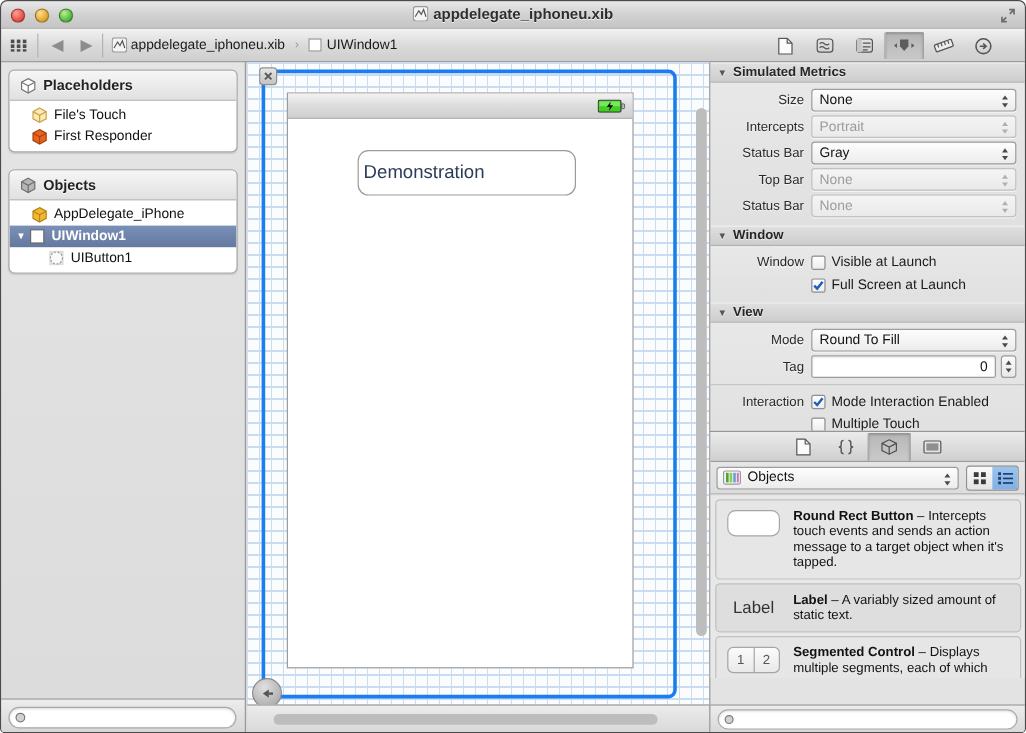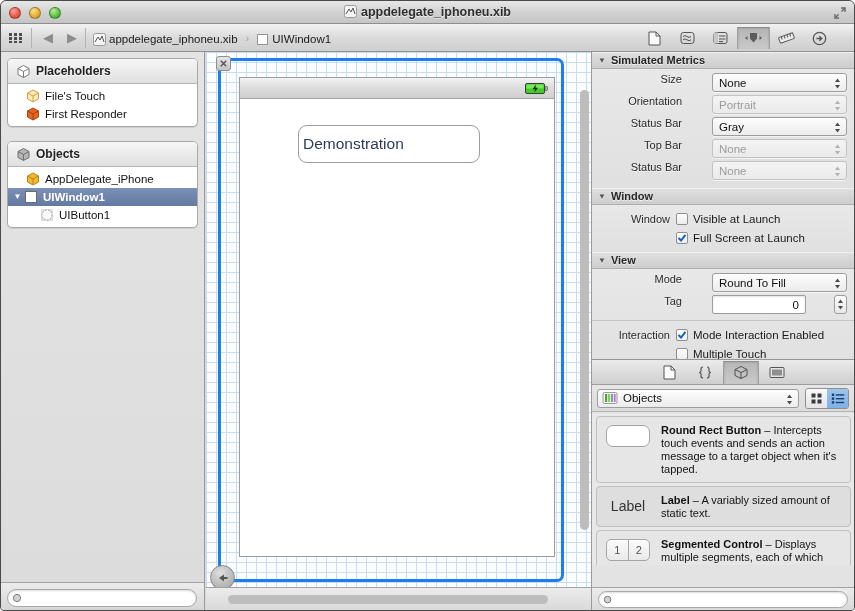--- a/index.html
+++ b/index.html
@@ -210,21 +210,21 @@
     position: absolute; left: -11px; bottom: -11px;
     width: 25px; height: 25px; border-radius: 50%;
     background: radial-gradient(circle at 40% 30%, #e0e0e0, #9f9f9f);
     border: 1px solid #8a8a8a;
     display: flex; align-items: center; justify-content: center;
     cursor: pointer;
   }
   
   #iphone-window {
     position: absolute; left: 18px; top: 16px;
-    width: 316px; height: 480px;
+    width: 289px; height: 480px;
     background: #fff;
     border: 1px solid #9c9c9c;
   }
   #status-bar {
     height: 21px;
     background: linear-gradient(to bottom,#f3f3f3 0%,#dedede 45%,#cfcfcf 100%);
     border-bottom: 1px solid #a3a3a3;
     position: relative;
   }
   #battery {
@@ -285,22 +285,22 @@
     display: flex; align-items: center;
   }
   .sect-header .tri {
     margin-right: 5px; font-size: 8px; color: #555;
   }
   .sect-body {
     background: linear-gradient(to bottom,#e8e8e8,#e0e0e0);
     padding: 4px 0 5px 0;
   }
   .field-row {
-    display: flex; align-items: flex-start;
-    height: 21px; padding: 0 7px 0 12px; margin-bottom: 1px; gap: 24px;
+    display: flex; align-items: center;
+    height: 21px; padding: 0 7px 0 0; margin-bottom: 1px;
   }
   .field-label {
     width: 78px; text-align: right; margin-right: 6px;
     font-size: 11px; color: #2a2a2a;
     text-shadow: 0 1px 0 rgba(255,255,255,.65);
     flex: 0 0 auto;
   }
   .popup {
     flex: 1; height: 19px;
     background: linear-gradient(to bottom,#fdfdfd,#ececec);
@@ -690,21 +690,21 @@
         <span class="field-label">Size</span>
         <div class="popup">
           <span>None</span>
           <svg class="arrows" viewBox="0 0 7 13">
             <path d="M3.5 1.5 L6 5 H1 Z" fill="#4a4a4a"></path>
               <path d="M3.5 11.5 L6 8 H1 Z" fill="#4a4a4a"></path>
           </svg>
         </div>
       </div>
       <div class="field-row">
-        <span class="field-label">Orientation</span>
+        <span class="field-label">Intercepts</span>
         <div class="popup disabled">
           <span>Portrait</span>
           <svg class="arrows" viewBox="0 0 7 13">
             <path d="M3.5 1.5 L6 5 H1 Z" fill="#b0b0b0"></path>
               <path d="M3.5 11.5 L6 8 H1 Z" fill="#b0b0b0"></path>
           </svg>
         </div>
       </div>
       <div class="field-row">
         <span class="field-label">Status Bar</span>

